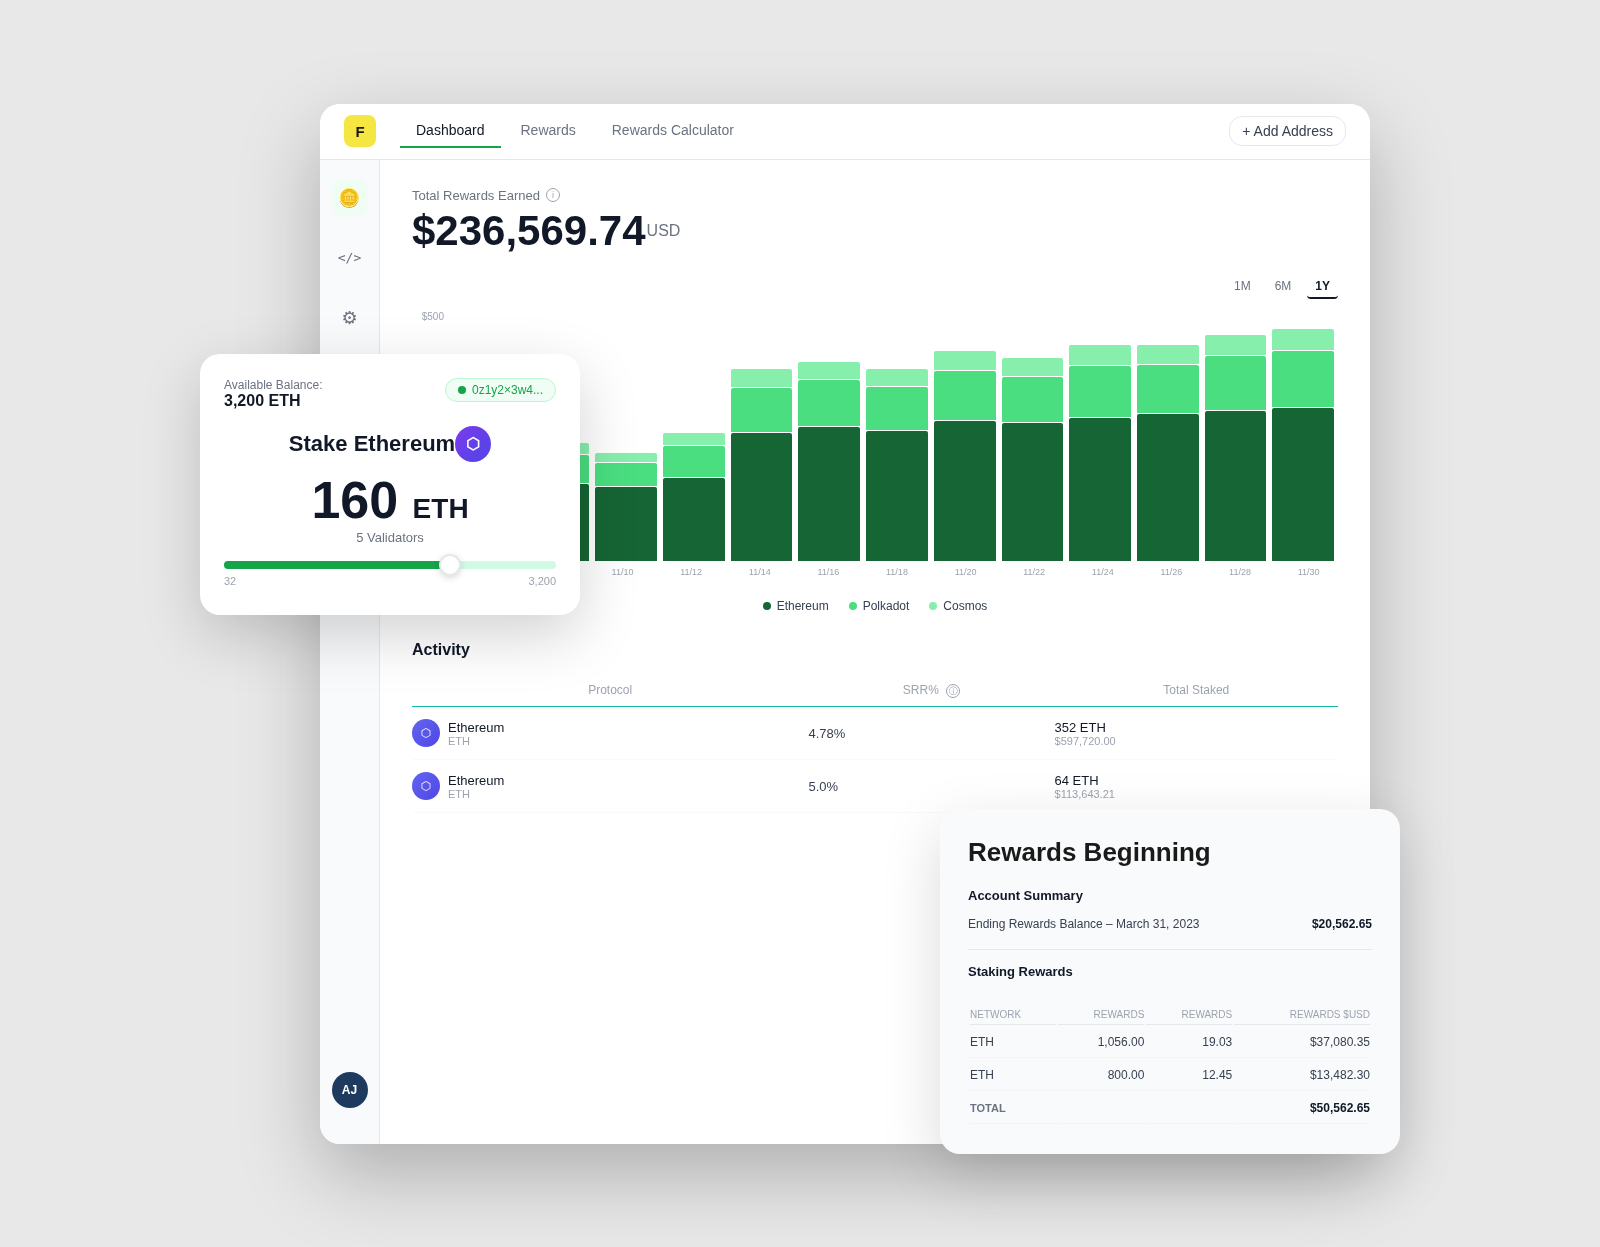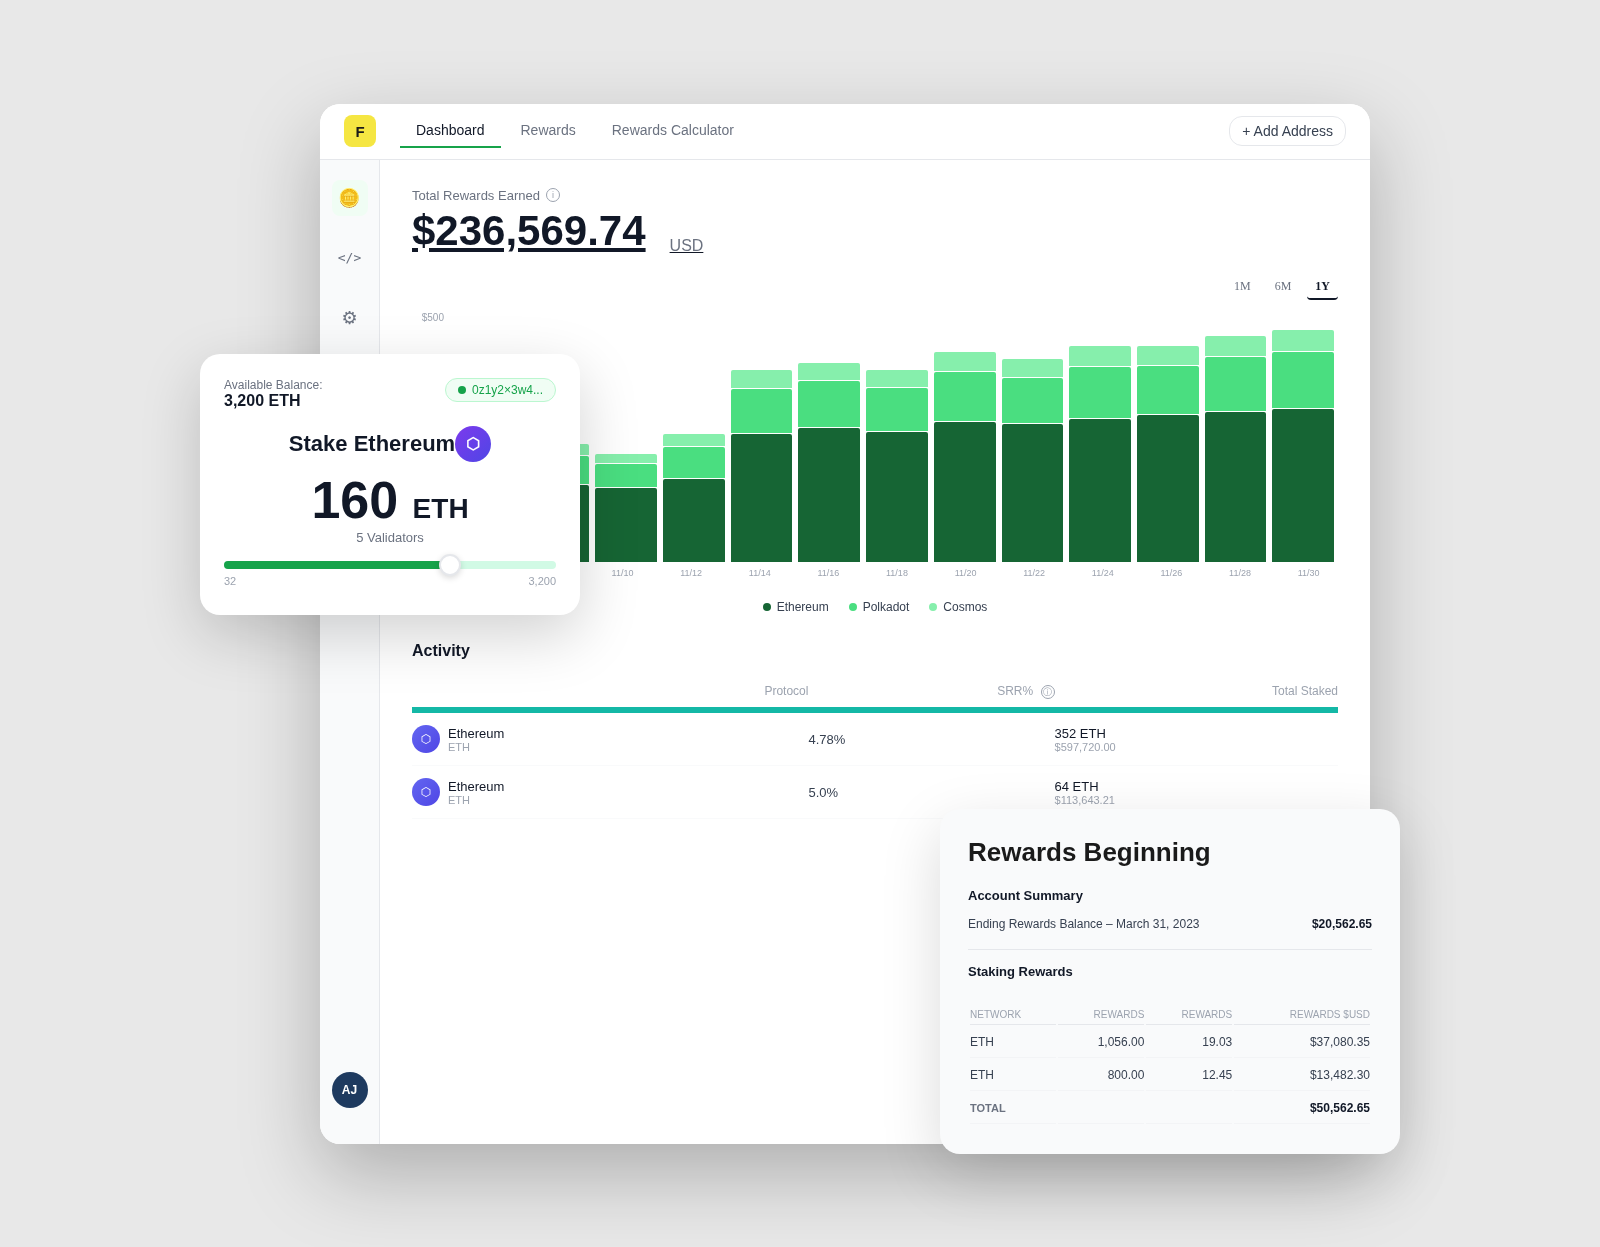--- a/index.html
+++ b/index.html
@@ -175,42 +175,40 @@
       justify-content: center;
       font-size: 9px;
       color: #9ca3af;
     }
 
     .total-rewards-amount {
       font-size: 42px;
       font-weight: 700;
       color: #111827;
       display: flex;
-      align-items: flex-end;
-      gap: 24px;
-      text-decoration: underline;
+      align-items: center;
+      gap: 1px;
     }
 
     .currency-label {
       font-size: 16px;
       font-weight: 400;
       color: #6b7280;
     }
 
     
     .chart-section {
       margin-top: 20px;
     }
 
     .chart-header {
       display: flex;
       justify-content: flex-end;
       gap: 8px;
       margin-bottom: 12px;
-      font-family: Liberation Serif, serif;
     }
 
     .time-btn {
       font-size: 12px;
       color: #6b7280;
       padding: 4px 8px;
       cursor: pointer;
       border-radius: 4px;
     }
 
@@ -324,26 +322,26 @@
       color: #111827;
       margin-bottom: 16px;
     }
 
     .activity-table {
       width: 100%;
       border-collapse: collapse;
     }
 
     .activity-table th {
-      text-align: right;
+      text-align: center;
       font-size: 12px;
       color: #9ca3af;
       font-weight: 400;
       padding: 8px 0;
-      border-bottom: 6px solid #14b8a6;
+      border-bottom: 1px solid #14b8a6;
       margin-top: 12px;
     }
 
     .activity-table td {
       padding: 12px 0;
       border-bottom: 1px solid #f9fafb;
       font-size: 13px;
       color: #374151;
     }
 

